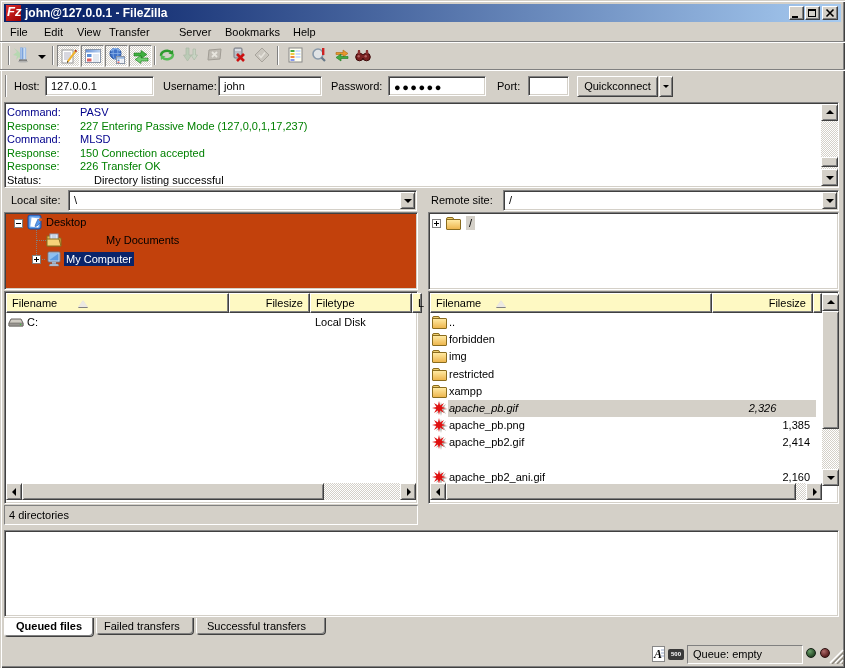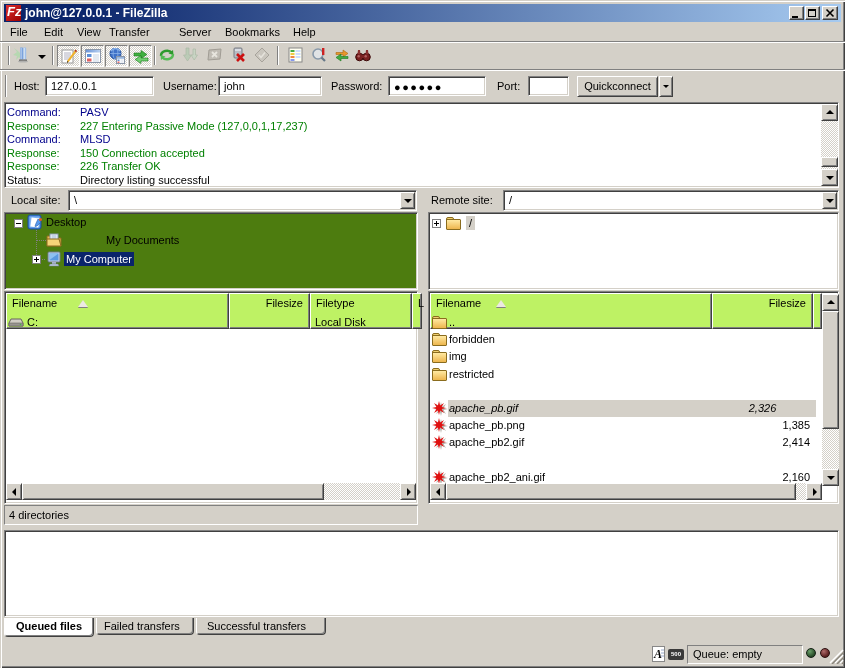--- a/index.html
+++ b/index.html
@@ -7,21 +7,21 @@
 body { font-family:"Liberation Sans", sans-serif; font-size:11px; color:#000; background:#D4D0C8; }
 #win { position:absolute; left:0; top:0; width:845px; height:668px; background:#D4D0C8;
   box-shadow: inset 1px 1px 0 #D4D0C8, inset 2px 2px 0 #ffffff, inset -1px -1px 0 #404040, inset -2px -2px 0 #808080; }
 .abs { position:absolute; }
 .sunken { border:1px solid; border-color:#808080 #ffffff #ffffff #808080; box-shadow: inset 1px 1px 0 #404040, inset -1px -1px 0 #D4D0C8; }
 .sunken1 { border:1px solid; border-color:#808080 #ffffff #ffffff #808080; }
 .raised { border:1px solid; border-color:#ffffff #404040 #404040 #ffffff; box-shadow: inset 1px 1px 0 #D4D0C8, inset -1px -1px 0 #808080; }
 .raised1 { border:1px solid; border-color:#ffffff #404040 #404040 #ffffff; }
 .checker { background-image: conic-gradient(#ffffff 90deg, #D4D0C8 90deg 180deg, #ffffff 180deg 270deg, #D4D0C8 270deg); background-size:2px 2px; }
 .white { background:#fff; }
-.hdrcell { position:absolute; top:0; height:36px; background:#bef264; border:1px solid; border-color:#ffffff #404040 #404040 #ffffff; box-shadow: inset -1px -1px 0 #808080; line-height:18px; padding-left:5px; }
+.hdrcell { position:absolute; top:0; height:20px; background:#fef9c3; border:1px solid; border-color:#ffffff #404040 #404040 #ffffff; box-shadow: inset -1px -1px 0 #808080; line-height:18px; padding-left:5px; }
 .vline { position:absolute; width:2px; }
 .vline:before { content:""; position:absolute; left:0; top:0; bottom:0; width:1px; background:#808080; }
 .vline:after { content:""; position:absolute; left:1px; top:0; bottom:0; width:1px; background:#ffffff; }
 .hline { position:absolute; height:2px; left:0; right:0; }
 .hline:before { content:""; position:absolute; top:0; left:0; right:0; height:1px; background:#808080; }
 .hline:after { content:""; position:absolute; top:1px; left:0; right:0; height:1px; background:#ffffff; }
 .sbbtn { position:absolute; background:#D4D0C8; border:1px solid; border-color:#ffffff #404040 #404040 #ffffff; box-shadow: inset 1px 1px 0 #D4D0C8, inset -1px -1px 0 #808080; }
 .arrow { position:absolute; width:0; height:0; }
 .expbox { position:absolute; width:9px; height:9px; background:#fff; border:1px solid #808080; }
 .dotv { width:1px; background-image:linear-gradient(to bottom,#808080 1px,transparent 1px); background-size:1px 2px; }
@@ -199,21 +199,21 @@
   <div class="arrow" style="left:3px; top:8px; border-left:3px solid transparent; border-right:3px solid transparent; border-top:3px solid #000;"></div>
 </div>
 
 <div class="abs sunken white" style="left:4px; top:102px; width:835px; height:86px;"></div>
 <div class="abs" style="left:6px; top:104px; width:815px; height:82px; background:#fff; line-height:13.5px; padding:2px 0 0 1px;">
   <div><span style="color:#00008b; display:inline-block; width:73px;">Command:</span><span style="color:#00008b;">PASV</span></div>
   <div><span style="color:#008000; display:inline-block; width:73px;">Response:</span><span style="color:#008000;">227 Entering Passive Mode (127,0,0,1,17,237)</span></div>
   <div><span style="color:#00008b; display:inline-block; width:73px;">Command:</span><span style="color:#00008b;">MLSD</span></div>
   <div><span style="color:#008000; display:inline-block; width:73px;">Response:</span><span style="color:#008000;">150 Connection accepted</span></div>
   <div><span style="color:#008000; display:inline-block; width:73px;">Response:</span><span style="color:#008000;">226 Transfer OK</span></div>
-  <div><span style="display:inline-block; width:73px;">Status:</span><span>Directory listing successful</span></div>
+  <div><span style="display:inline-block; width:87px;">Status:</span><span>Directory listing successful</span></div>
 </div>
 
 <div class="abs checker" style="left:821px; top:104px; width:17px; height:82px;"></div>
 <div class="sbbtn" style="left:821px; top:104px; width:17px; height:17px;">
   <div class="arrow" style="left:4px; top:5px; border-left:4px solid transparent; border-right:4px solid transparent; border-bottom:4px solid #000;"></div>
 </div>
 <div class="sbbtn" style="left:821px; top:157px; width:17px; height:10px;"></div>
 <div class="sbbtn" style="left:821px; top:169px; width:17px; height:17px;">
   <div class="arrow" style="left:4px; top:6px; border-left:4px solid transparent; border-right:4px solid transparent; border-top:4px solid #000;"></div>
 </div>
@@ -224,21 +224,21 @@
   <div class="arrow" style="left:3px; top:6px; border-left:4px solid transparent; border-right:4px solid transparent; border-top:4px solid #000;"></div>
 </div>
 
 <div class="abs" style="left:431px; top:194px;">Remote site:</div>
 <div class="abs sunken white" style="left:503px; top:190px; width:336px; height:21px; padding:3px 0 0 5px;">/</div>
 <div class="sbbtn" style="left:822px; top:192px; width:15px; height:17px;">
   <div class="arrow" style="left:3px; top:6px; border-left:4px solid transparent; border-right:4px solid transparent; border-top:4px solid #000;"></div>
 </div>
 
 <div class="abs sunken white" style="left:4px; top:212px; width:414px; height:78px;"></div>
-<div class="abs" id="tree-local" style="left:6px; top:214px; width:410px; height:74px; background:#4d7c0f;">
+<div class="abs" id="tree-local" style="left:6px; top:214px; width:410px; height:74px; background:#c2410c;">
 
   <div class="abs dotv" style="left:30px; top:16px; height:30px;"></div>
   <div class="abs doth" style="left:31px; top:26px; width:10px;"></div>
   <div class="abs doth" style="left:36px; top:45px; width:4px;"></div>
 
   <div class="abs expbox" style="left:8px; top:5px;">
         <div class="abs" style="left:1px; top:3px; width:5px; height:1px; background:#000;"></div>
       </div>
   <div class="abs" id="ic-desktop" style="left:21px; top:0px; width:16px; height:16px;"><svg width="16" height="16">
     <rect x="1" y="1" width="13" height="14" rx="2" fill="#4a8ae0" stroke="#1a4a9a"></rect>
@@ -323,20 +323,24 @@
         <span class="abs" style="left:17px; top:2px;">forbidden</span>
       </div>
   <div class="rrow" style="top:55px;">
         <span class="abs icon-folder" style="left:0px; top:0px;"></span>
         <span class="abs" style="left:17px; top:2px;">img</span>
       </div>
   <div class="rrow" style="top:73px;">
         <span class="abs icon-folder" style="left:0px; top:0px;"></span>
         <span class="abs" style="left:17px; top:2px;">restricted</span>
       </div>
+  <div class="rrow" style="top:90px;">
+        <span class="abs icon-folder" style="left:0px; top:0px;"></span>
+        <span class="abs" style="left:17px; top:2px;">xampp</span>
+      </div>
   <div class="rrow" style="top:107px;font-style:italic;">
         <span class="abs" style="left:16px; top:0px; width:368px; height:17px; background:#D4D0C8;"></span>
         <span class="abs icon-file" style="left:0px; top:0px;"></span>
         <span class="abs" style="left:17px; top:2px;">apache_pb.gif</span>
         <span class="abs" style="left:283px; top:2px; width:95px; text-align:center;">2,326</span>
       </div>
   <div class="rrow" style="top:124px;">
         <span class="abs icon-file" style="left:0px; top:0px;"></span>
         <span class="abs" style="left:17px; top:2px;">apache_pb.png</span>
         <span class="abs" style="left:283px; top:2px; width:95px; text-align:right;">1,385</span>

